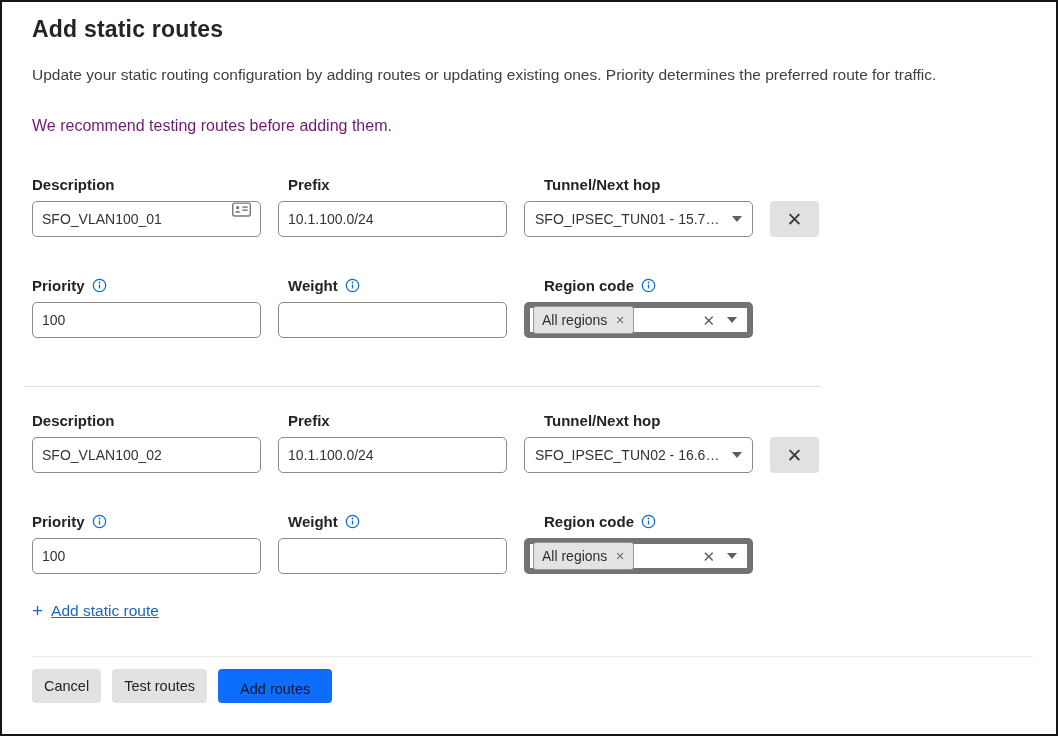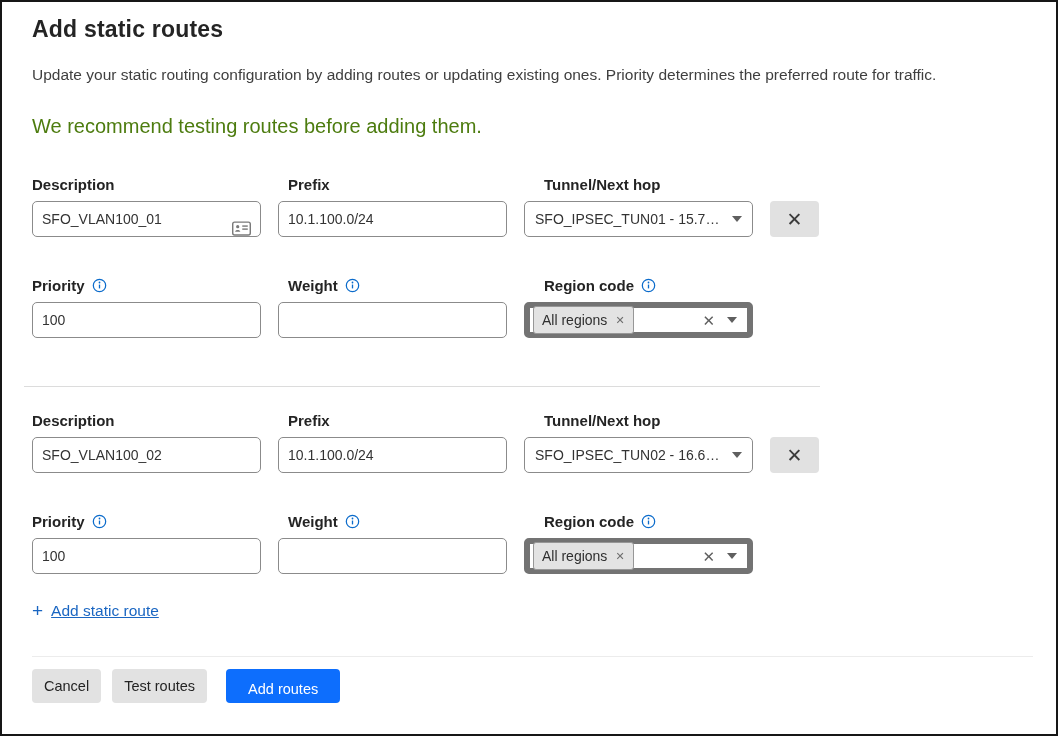--- a/index.html
+++ b/index.html
@@ -3,33 +3,33 @@
 <meta charset="utf-8">
 <style>
   html,body{margin:0;padding:0;background:#fff;font-family:"Liberation Sans",sans-serif;}
   .dialog{
     width:1058px;height:736px;box-sizing:border-box;
     border:2px solid #161616;background:#fff;
     padding:0 30px;overflow:hidden;
   }
   .title{margin:14px 0 0;font-size:23px;font-weight:700;color:#242424;letter-spacing:.2px;}
   .intro{margin:22px 0 0;font-size:15.5px;line-height:20px;color:#3f3f3f;}
-  .intro2{margin:31px 0 0;font-size:20px;line-height:20px;color:#4d7c0f;}
+  .intro2{margin:31px 0 0;font-size:16px;line-height:20px;color:#701a75;}
 
   .label-row{display:flex;gap:27px;margin-top:39px;}
   .label-row.tight{margin-top:24px;}
   .field-row{display:flex;gap:17px;margin-top:7px;align-items:flex-start;}
   .col{width:229px;flex:0 0 229px;}
   .lbl{display:flex;align-items:center;gap:7px;font-size:15px;font-weight:700;color:#242424;line-height:19px;}
   .info{display:inline-flex;cursor:pointer;}
 
   .tbox{
     box-sizing:border-box;height:36px;width:229px;
     border:1px solid #8b8b8b;border-radius:5px;background:#fff;
-    display:flex;align-items:flex-end;padding:0 9px;
+    display:flex;align-items:flex-start;padding:0 9px;
   }
   .tbox input{
     border:none;outline:none;flex:1;min-width:0;height:100%;
     font-family:"Liberation Sans",sans-serif;font-size:14px;color:#333;background:transparent;padding:0;
   }
   .autofill-icon{flex:0 0 auto;margin-left:6px;display:inline-flex;}
 
   .dropdown{
     box-sizing:border-box;height:36px;width:229px;cursor:pointer;
     border:1px solid #8b8b8b;border-radius:5px;background:#fff;
@@ -66,21 +66,21 @@
   .plus{color:#1a66c2;font-size:19px;font-weight:400;line-height:1;}
   .add-link{color:#1a66c2;font-size:15.5px;text-decoration:underline;}
 
   .footer-divider{border:none;border-top:1px solid #ececec;margin:36px 0 0;width:calc(100% + 7px);}
   .footer{display:flex;gap:11px;margin-top:12px;}
   .btn{
     box-sizing:border-box;height:34px;border:none;border-radius:4px;cursor:pointer;
     font-family:"Liberation Sans",sans-serif;font-size:14.5px;color:#242424;
     background:#e2e2e2;padding:0 12px;
   }
-  .btn.primary{background:#0d6efd;color:#ffffff;padding:12px 22px;margin-left:8px;}
+  .btn.primary{background:#0d6efd;color:#0f172a;padding:12px 22px;}
 </style>
 </head>
 <body>
 
 <div class="dialog">
 
   <h1 class="title">Add static routes</h1>
   <p class="intro">Update your static routing configuration by adding routes or updating existing ones. Priority determines the preferred route for traffic.</p>
   <p class="intro2">We recommend testing routes before adding them.</p>
 

